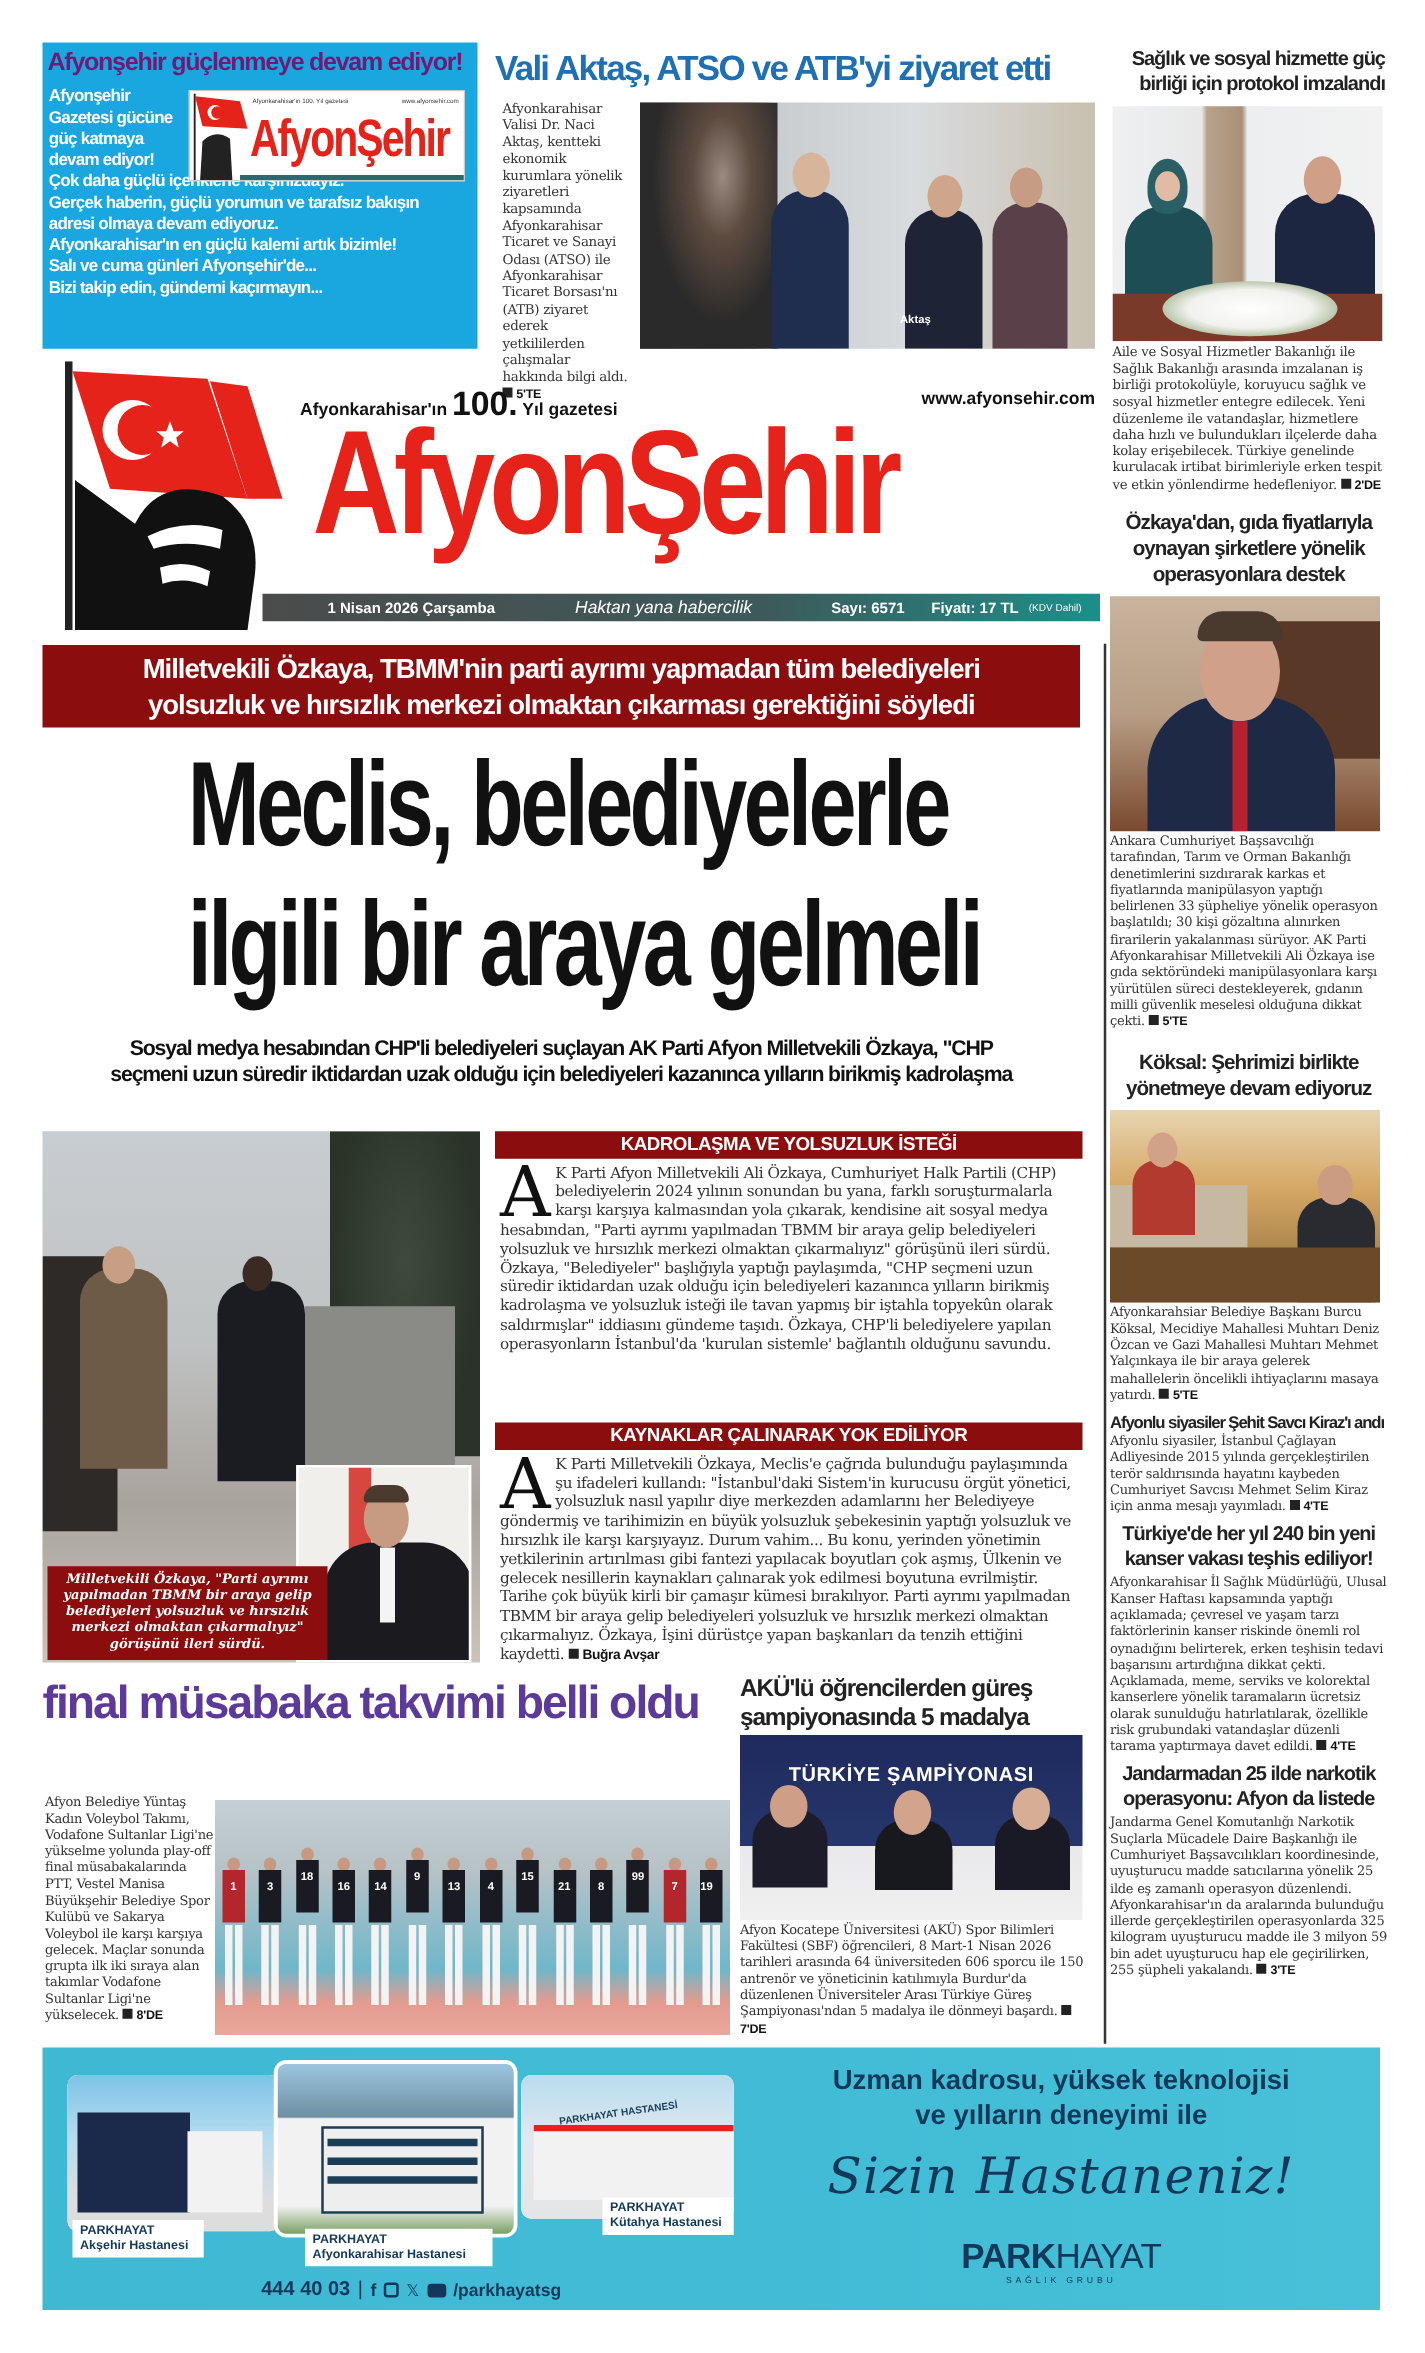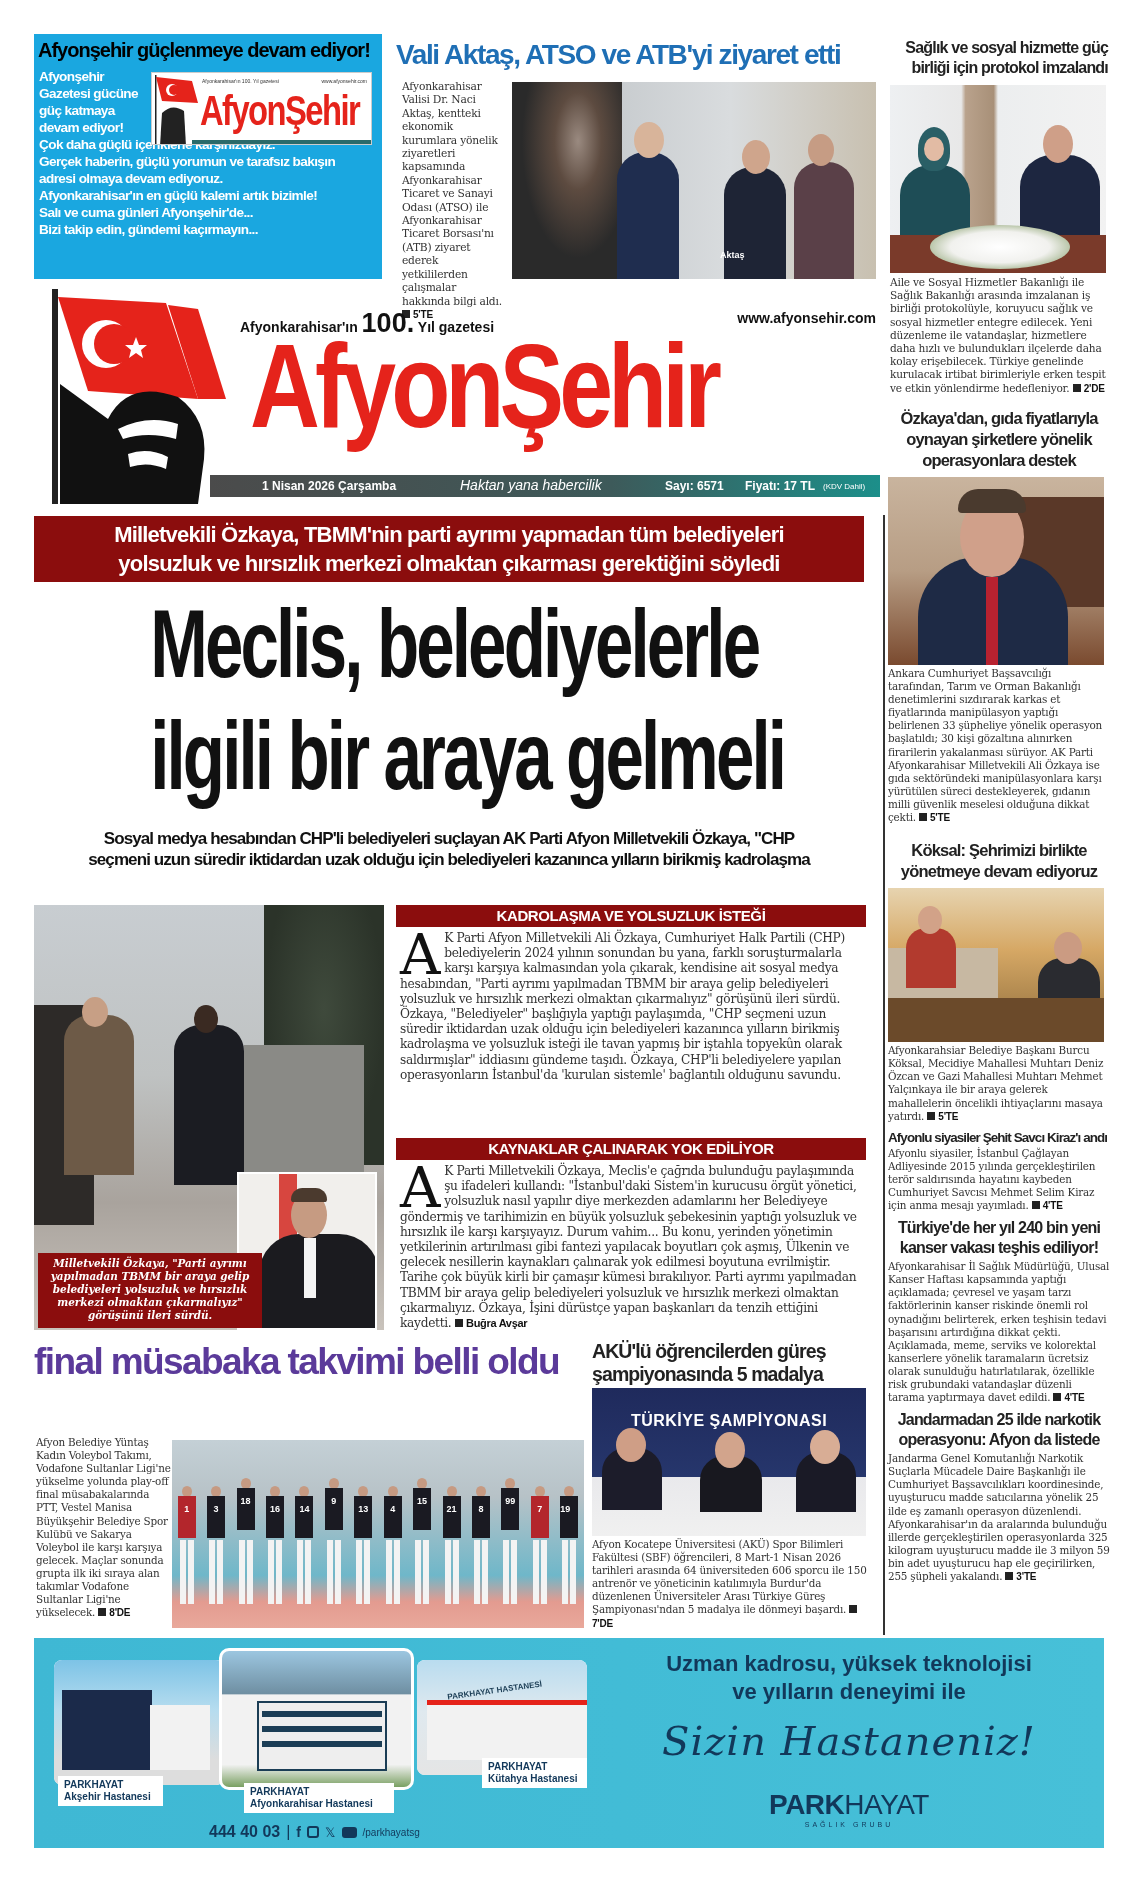--- a/index.html
+++ b/index.html
@@ -7,21 +7,21 @@
 .abs{position:absolute}
 .sans{font-family:"Liberation Sans","DejaVu Sans",sans-serif}
 .body-text{font-size:11.4px;line-height:14.2px;color:#333;font-family:"DejaVu Serif",serif;letter-spacing:-0.2px}
 .ref{font-family:"Liberation Sans",sans-serif;font-weight:bold;font-size:10px;color:#111}
 .sq{display:inline-block;width:8px;height:8px;background:#222;margin-right:3px;vertical-align:0px}
 .rhead{font-family:"Liberation Sans",sans-serif;font-weight:bold;color:#222;letter-spacing:-0.8px;text-align:center}
 .photo{overflow:hidden}
 .vrule{position:absolute;background:#333}
 
 #promo{left:34px;top:34px;width:348px;height:245px;background:#1aa7e0}
-#promo .title{position:absolute;left:4px;top:5px;color:#000000;font-family:"Liberation Sans",sans-serif;font-weight:bold;font-size:20px;letter-spacing:-1px;white-space:nowrap}
+#promo .title{position:absolute;left:4px;top:5px;color:#701a75;font-family:"Liberation Sans",sans-serif;font-weight:bold;font-size:20px;letter-spacing:-1px;white-space:nowrap}
 #promo .lines{position:absolute;left:5px;top:34px;color:#fff;font-family:"Liberation Sans",sans-serif;font-weight:bold;font-size:13.6px;line-height:17px;letter-spacing:-0.6px}
 #promo .mini{position:absolute;left:117px;top:38px;width:221px;height:73px;background:#fff;border:1px solid #ccc;overflow:hidden}
 
 #mast{left:40px;top:283px;width:840px;height:225px}
 .flagbox{position:absolute;left:8px;top:6px;width:190px;height:215px}
 .mast-name{position:absolute;left:210px;top:28px;font-family:"Liberation Sans",sans-serif;font-weight:bold;font-size:118px;color:#e5231b;letter-spacing:-6px;transform:scaleX(0.82);transform-origin:left top;line-height:150px;white-space:nowrap}
 .strip{position:absolute;left:170px;top:192px;width:670px;height:22px;background:linear-gradient(90deg,#4b4b4b 0%,#3d5a5a 60%,#1c8f8a 100%);color:#fff;font-family:"Liberation Sans",sans-serif;font-size:12px}
 .strip span{position:absolute;top:4px;white-space:nowrap}
 
 .redbar{background:#8b0d0d;color:#fff;font-family:"Liberation Sans",sans-serif;font-weight:bold;text-align:center}
@@ -361,21 +361,21 @@
     <div>Kütahya Hastanesi</div>
   </div>
 
   <div style="position:absolute;left:175px;top:185px;display:flex;align-items:center;gap:6px;color:#12385a;font-family:'Liberation Sans',sans-serif;font-weight:bold">
     <span style="font-size:16px">444 40 03</span>
     <span style="font-size:16px;font-weight:normal">|</span>
     <span style="font-size:14px">f</span>
     <span style="display:inline-block;width:12px;height:12px;border:2px solid #12385a;border-radius:3px"></span>
     <span style="font-size:13px;font-weight:normal">𝕏</span>
     <span style="display:inline-block;width:15px;height:11px;background:#12385a;border-radius:3px"></span>
-    <span style="font-size:10px;font-weight:normal">/parkhayatsg</span>
+    <span style="font-size:14px;font-weight:bold">/parkhayatsg</span>
   </div>
 
   <div style="position:absolute;left:600px;top:12px;width:430px;text-align:center;color:#12385a;font-family:'Liberation Sans',sans-serif;font-weight:bold;font-size:22px;line-height:28px">
     <div>Uzman kadrosu, yüksek teknolojisi</div>
     <div>ve yılların deneyimi ile</div>
   </div>
   <div style="position:absolute;left:600px;top:80px;width:430px;text-align:center;color:#12385a;font-family:'DejaVu Serif',serif;font-style:italic;font-size:40px;letter-spacing:1px">Sizin Hastaneniz!</div>
   <div style="position:absolute;left:600px;top:152px;width:430px;text-align:center;color:#12385a;font-family:'Liberation Sans',sans-serif;font-size:28px;line-height:30px;letter-spacing:-0.5px">
     <span style="font-weight:bold">PARK</span><span>HAYAT</span>
     <div style="font-size:7px;letter-spacing:3px;line-height:9px">SAĞLIK GRUBU</div>

